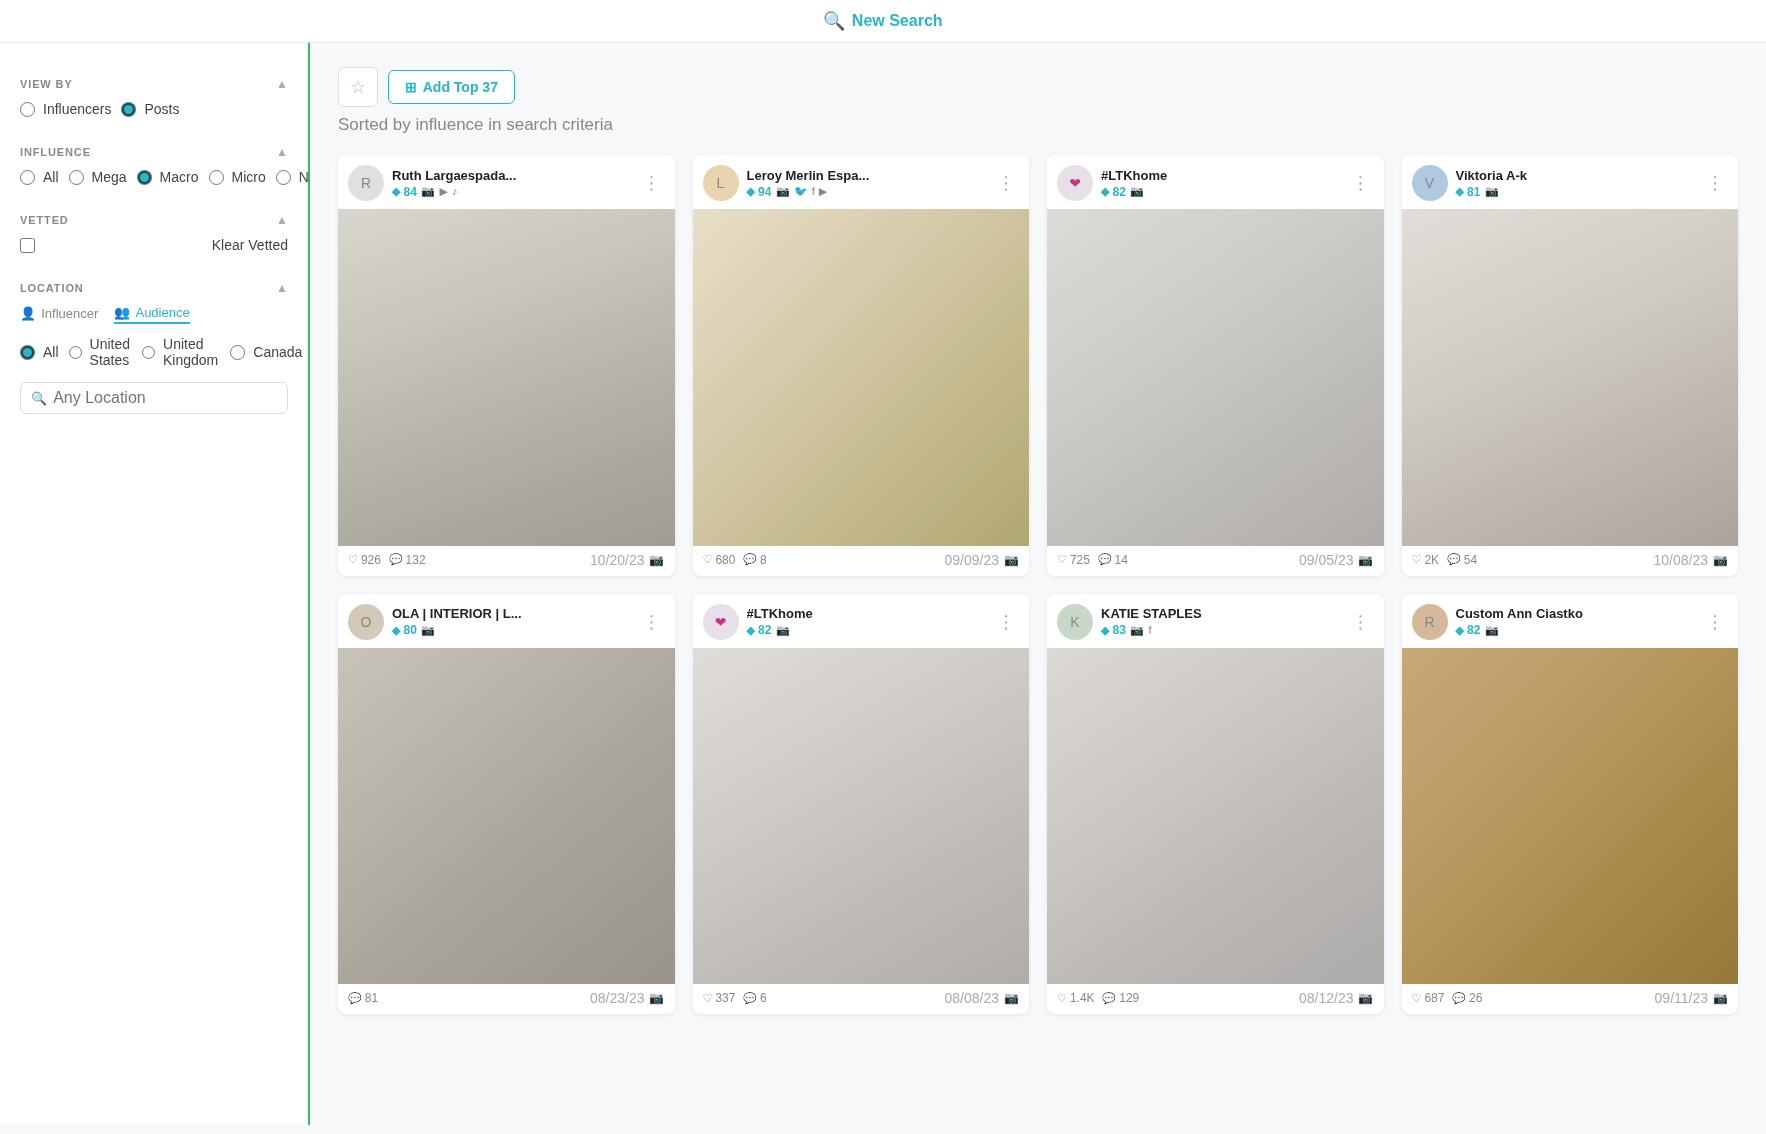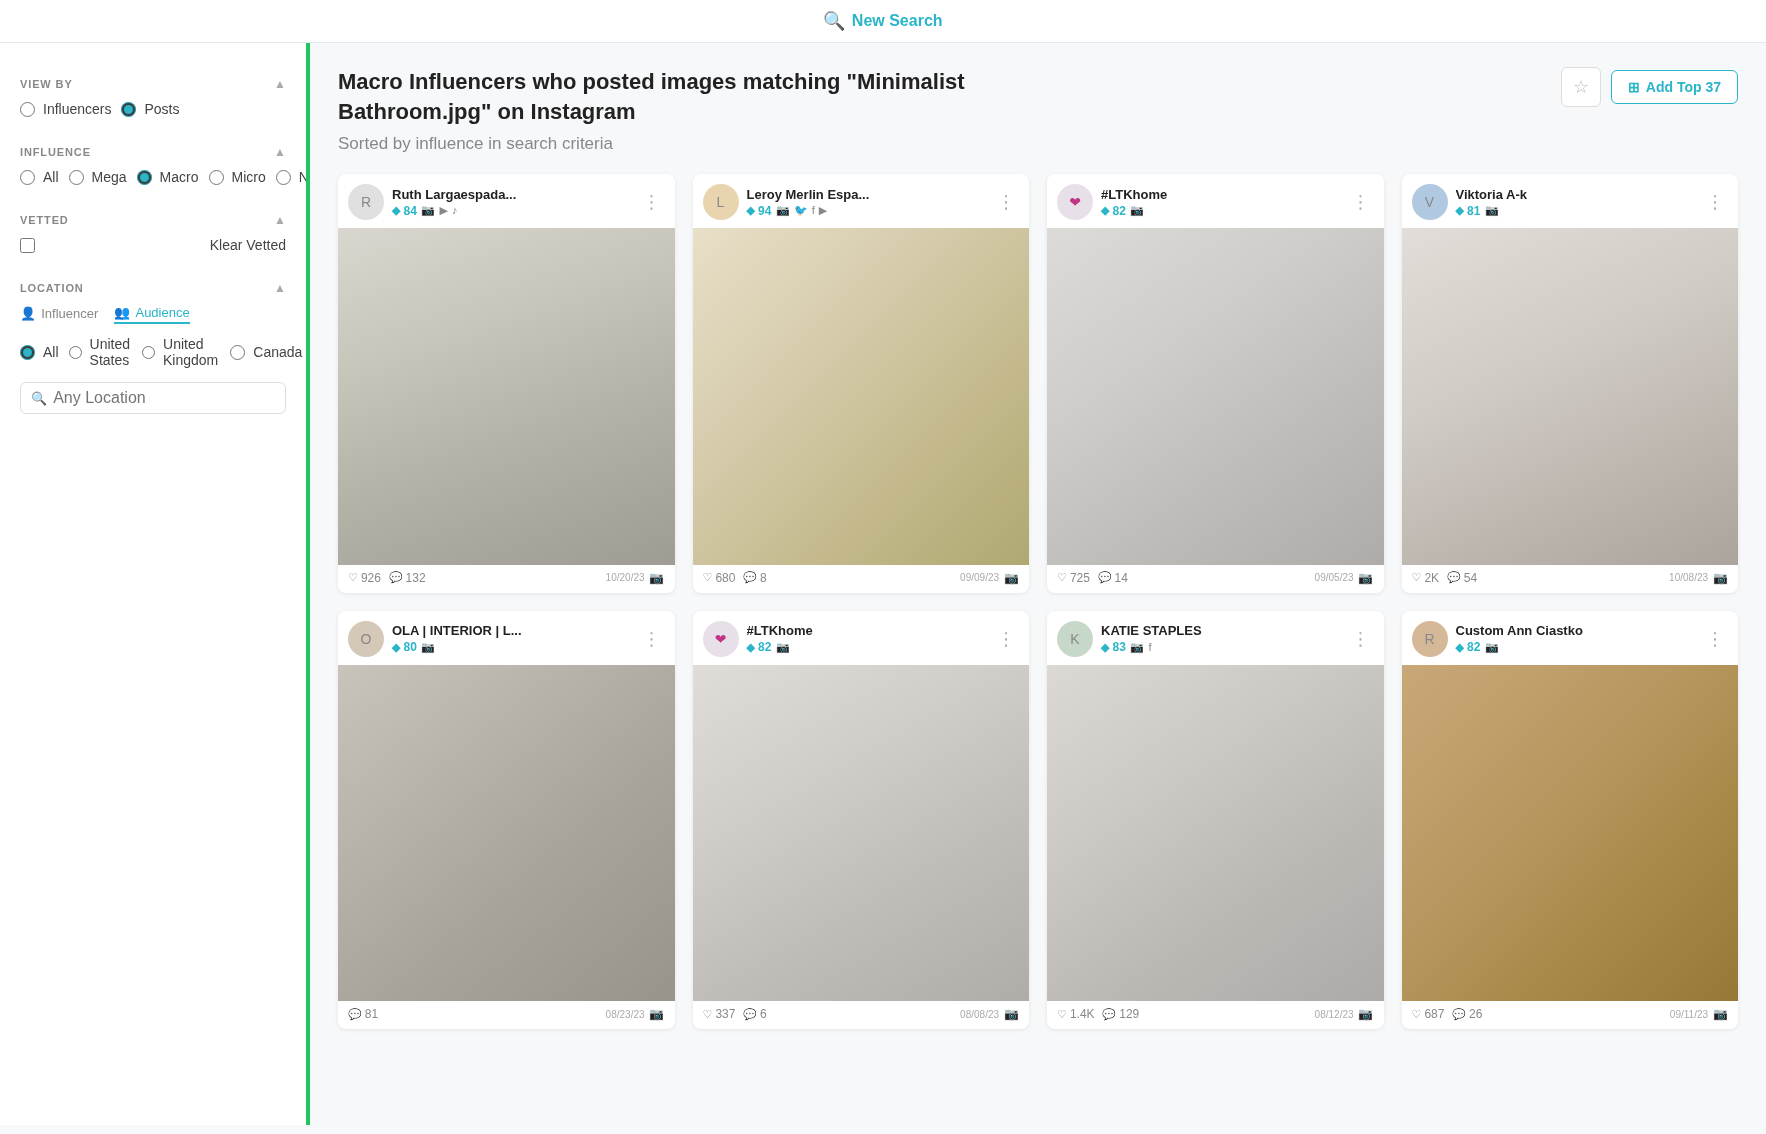--- a/index.html
+++ b/index.html
@@ -34,21 +34,21 @@
     .layout {
       display: flex;
       min-height: calc(100vh - 52px);
     }
 
     
     .sidebar {
       width: 310px;
       min-width: 310px;
       background: #fff;
-      border-right: 4px solid #22c55e;
+      border-right: 2px solid #22c55e;
       padding: 20px 0;
       overflow-y: auto;
     }
     .sidebar-section-header {
       display: flex;
       align-items: center;
       justify-content: space-between;
       padding: 14px 20px 10px;
       cursor: pointer;
     }
@@ -253,21 +253,21 @@
       align-items: center;
       justify-content: space-between;
       padding: 6px 10px 8px;
       font-size: 12px;
       color: #888;
     }
     .post-stats { display: flex; gap: 8px; align-items: center; }
     .stat-item { display: flex; align-items: center; gap: 3px; }
     .stat-icon { font-size: 11px; }
     .post-date-area { display: flex; align-items: center; gap: 5px; }
-    .post-date { font-size: 10px; color: #aaa; }
+    .post-date { font-size: 14px; color: #aaa; }
     .insta-icon { font-size: 12px; color: #c13584; }
   </style>
 </head>
 <body>
 
 <div class="top-bar">
   <button class="new-search-btn">
     <span class="search-icon">🔍</span>
     <span>New Search</span>
   </button>
@@ -372,21 +372,20 @@
     </div>
     <div class="location-search">
       <span class="search-icon-sm">🔍</span>
       <input type="text" placeholder="Any Location" style="">
     </div>
 
   </aside>
 
   <main class="main-content">
     <div class="main-header">
-      <h1 class="page-title">Macro Influencers who posted images matching "Minimalist Bathroom.jpg" on Instagram</h1>
       <div class="header-actions">
         <button class="star-btn">☆</button>
         <button class="add-top-btn">
           <span>⊞</span>
           <span>Add Top 37</span>
         </button>
       </div>
     </div>
     <p class="sorted-label">Sorted by influence in search criteria</p>
 

